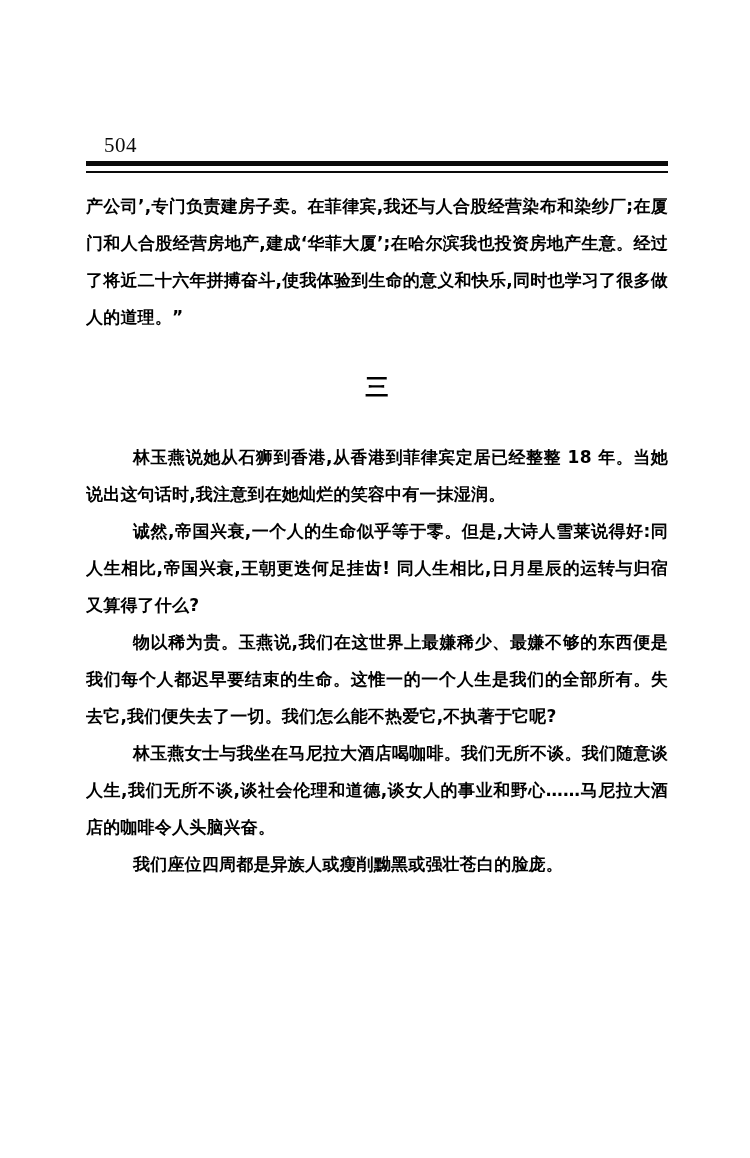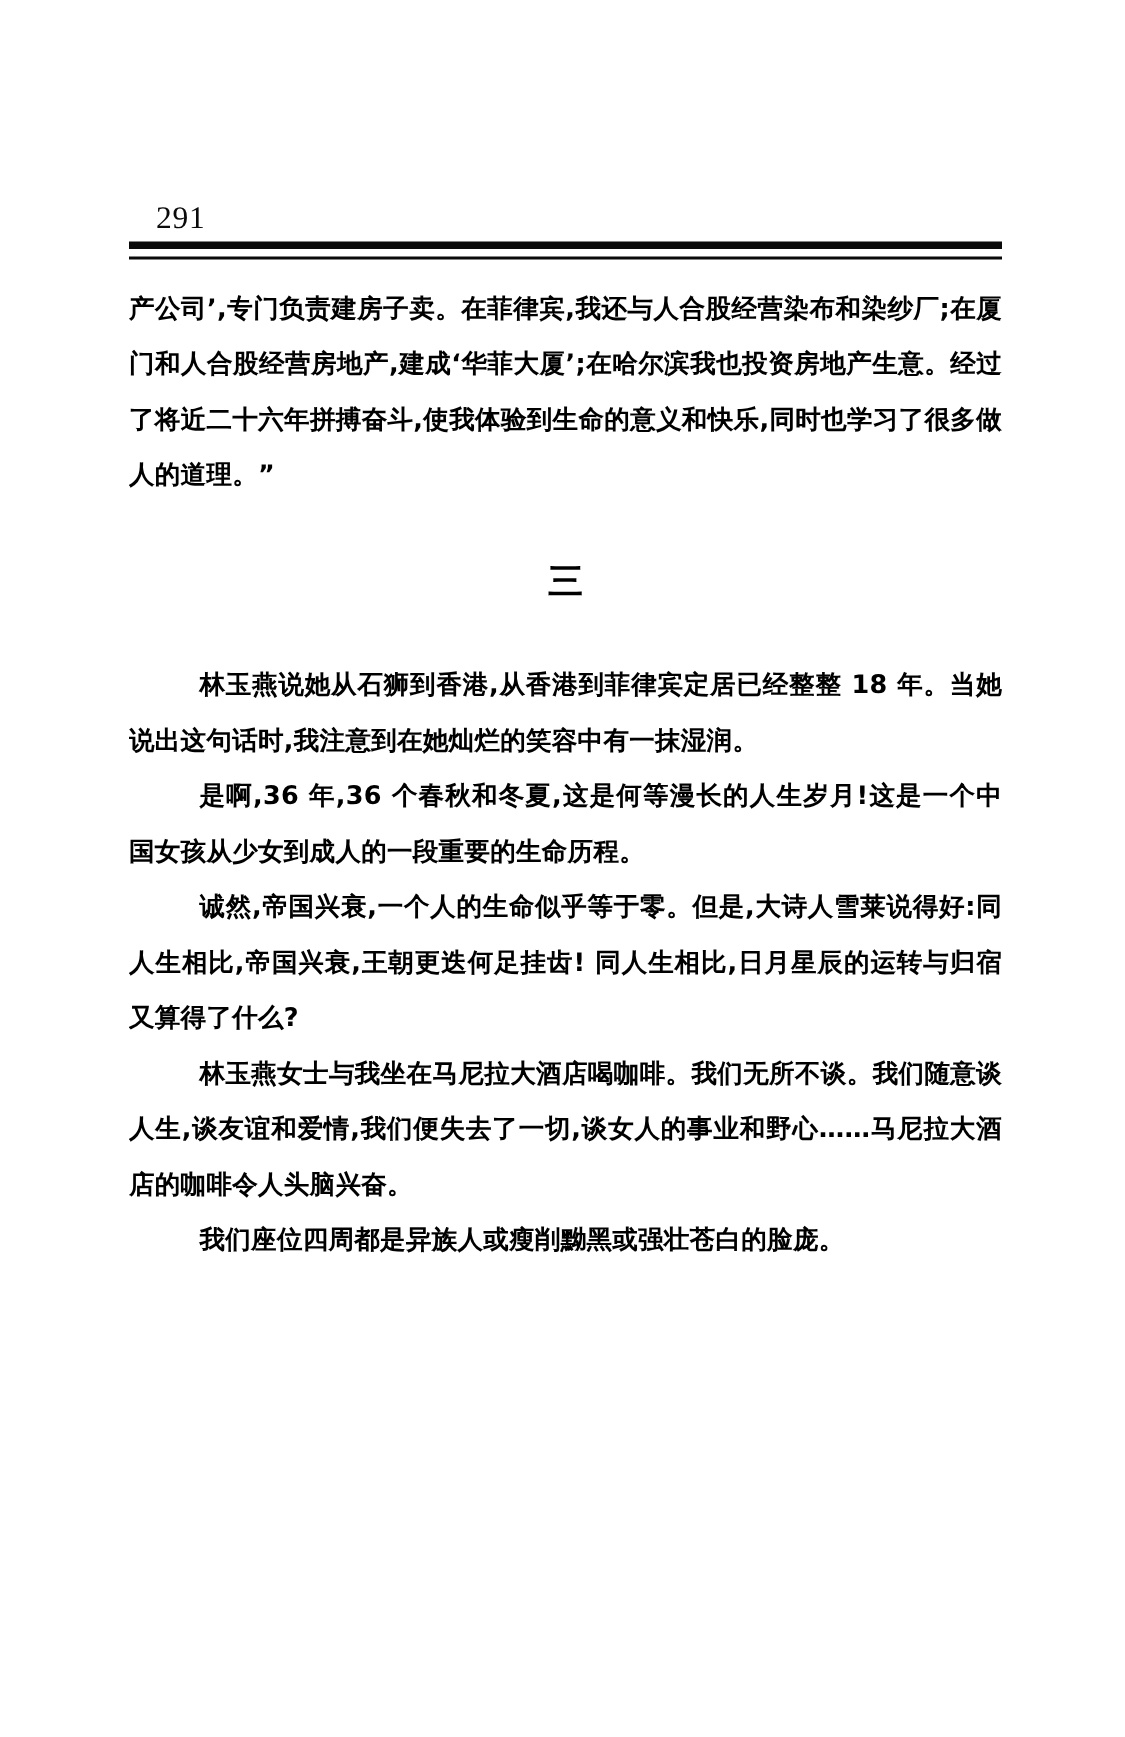--- a/index.html
+++ b/index.html
@@ -97,41 +97,41 @@
 
   .spacer-before-mark { height: 33px; }
   .spacer-after-mark  { height: 33px; }
 </style>
 </head>
 <body>
 
 <div class="page">
 
   <div class="folio-area">
-    <div class="folio">291</div>
+    <div class="folio">504</div>
   </div>
 
   <div class="rule-thick"></div>
   <div class="rule-thin"></div>
 
   <div class="column">
 
     <p class="para">产公司’,专门负责建房子卖。在菲律宾,我还与人合股经营染布和染纱厂;在厦门和人合股经营房地产,建成‘华菲大厦’;在哈尔滨我也投资房地产生意。经过了将近二十六年拼搏奋斗,使我体验到生命的意义和快乐,同时也学习了很多做人的道理。”</p>
 
     <div class="spacer-before-mark"></div>
 
     <p class="section-mark">三</p>
 
     <div class="spacer-after-mark"></div>
 
     <p class="para indent">林玉燕说她从石狮到香港,从香港到菲律宾定居已经整整 18 年。当她说出这句话时,我注意到在她灿烂的笑容中有一抹湿润。</p>
 
-    <p class="para indent">是啊,36 年,36 个春秋和冬夏,这是何等漫长的人生岁月!这是一个中国女孩从少女到成人的一段重要的生命历程。</p>
 
     <p class="para indent">诚然,帝国兴衰,一个人的生命似乎等于零。但是,大诗人雪莱说得好:同人生相比,帝国兴衰,王朝更迭何足挂齿! 同人生相比,日月星辰的运转与归宿又算得了什么?</p>
 
+    <p class="para indent">物以稀为贵。玉燕说,我们在这世界上最嫌稀少、最嫌不够的东西便是我们每个人都迟早要结束的生命。这惟一的一个人生是我们的全部所有。失去它,我们便失去了一切。我们怎么能不热爱它,不执著于它呢?</p>
 
-    <p class="para indent">林玉燕女士与我坐在马尼拉大酒店喝咖啡。我们无所不谈。我们随意谈人生,谈友谊和爱情,我们便失去了一切,谈女人的事业和野心……马尼拉大酒店的咖啡令人头脑兴奋。</p>
+    <p class="para indent">林玉燕女士与我坐在马尼拉大酒店喝咖啡。我们无所不谈。我们随意谈人生,我们无所不谈,谈社会伦理和道德,谈女人的事业和野心……马尼拉大酒店的咖啡令人头脑兴奋。</p>
 
     <p class="para indent">我们座位四周都是异族人或瘦削黝黑或强壮苍白的脸庞。</p>
 
   </div>
 </div>
 
 </body></html>

